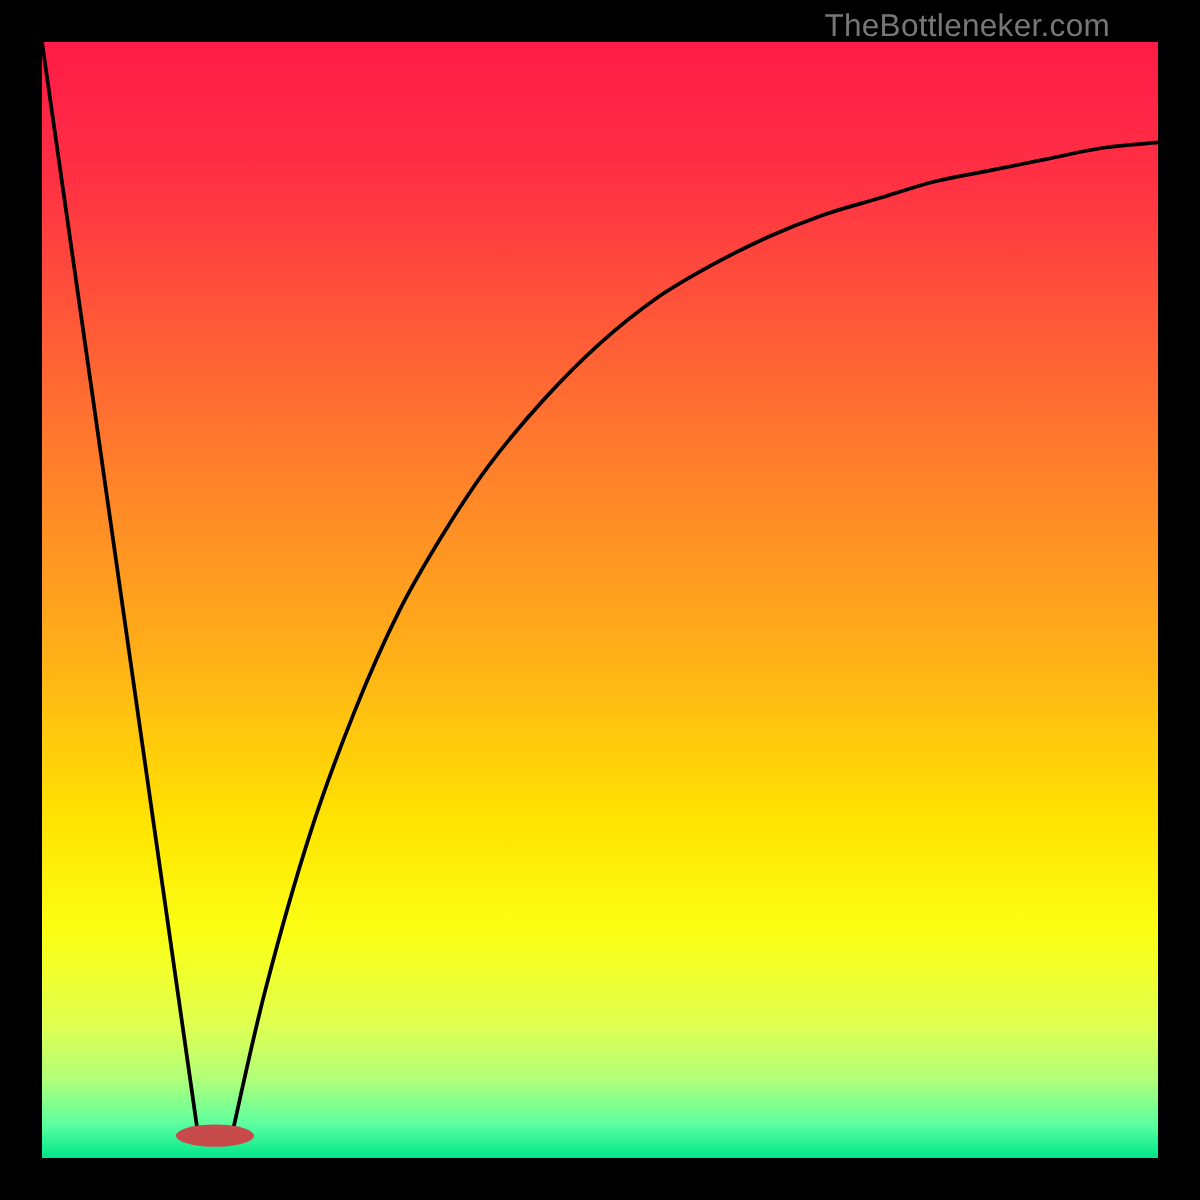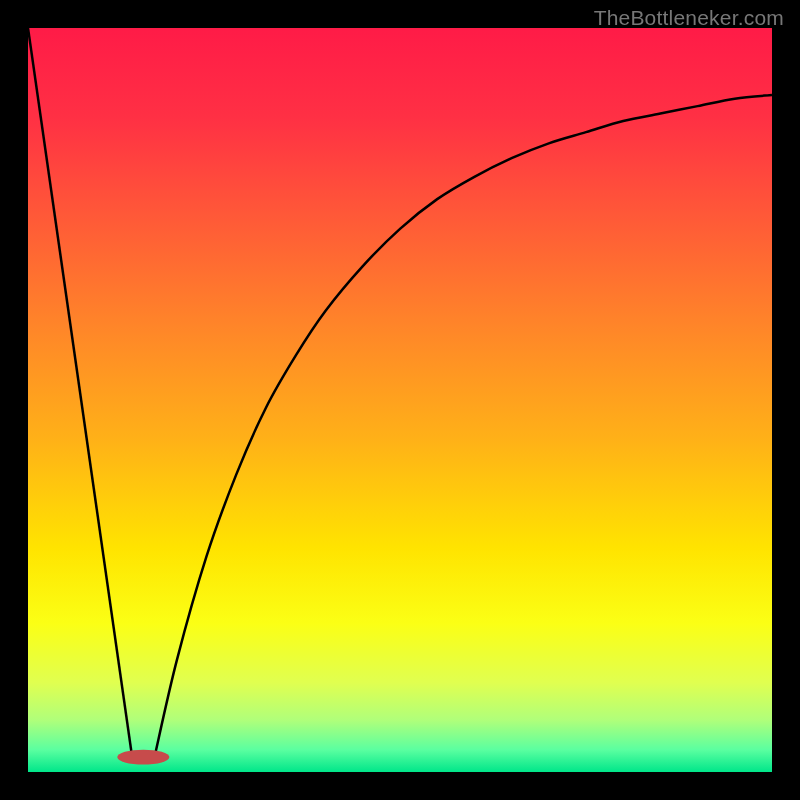--- a/index.html
+++ b/index.html
@@ -9,21 +9,20 @@
     height: 800px;
     overflow: hidden;
     background: #000;
     font-family: Arial, Helvetica, sans-serif;
   }
   .frame {
     position: relative;
     width: 752px;
     height: 800px;
     background: #000;
-    padding-left: 44px;
   }
   .plot {
     position: absolute;
     left: 28px;
     top: 28px;
     width: 744px;
     height: 744px;
     overflow: hidden;
   }
   .watermark {

